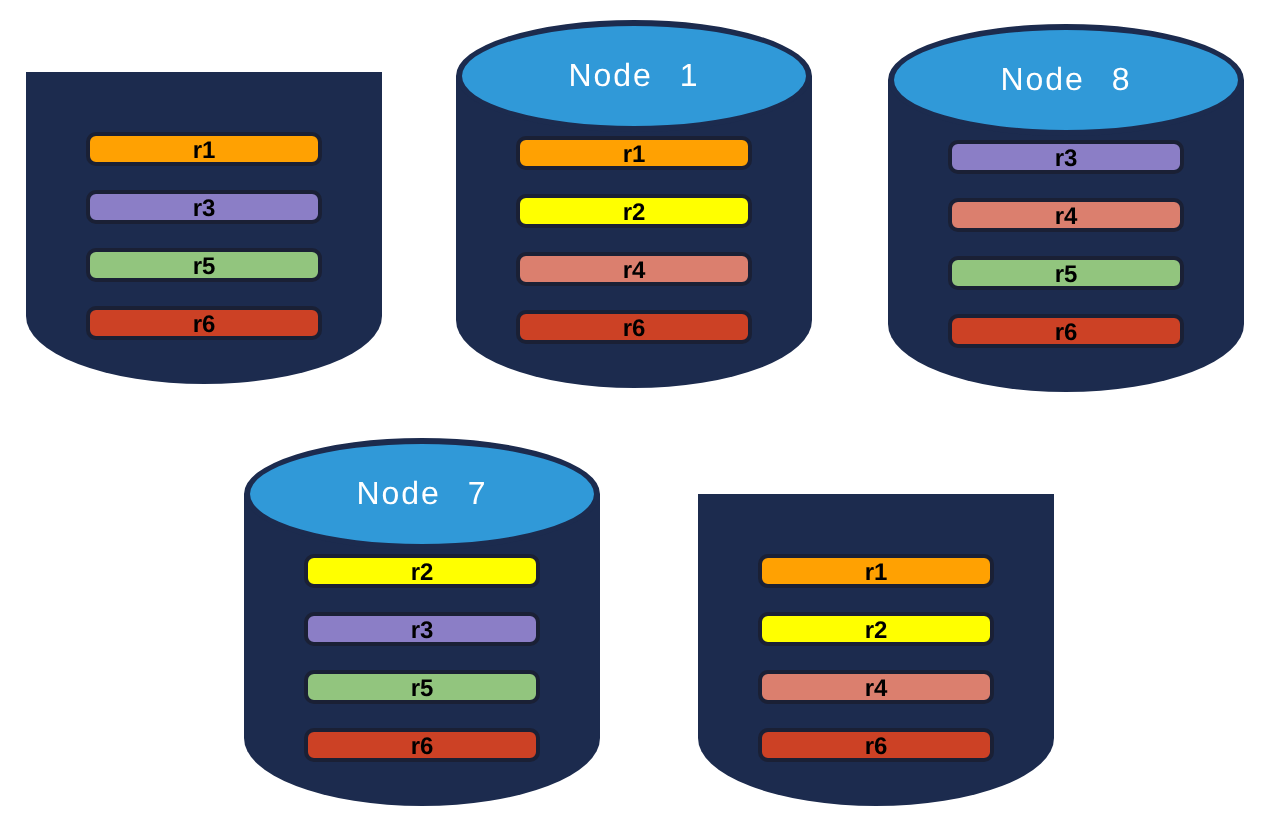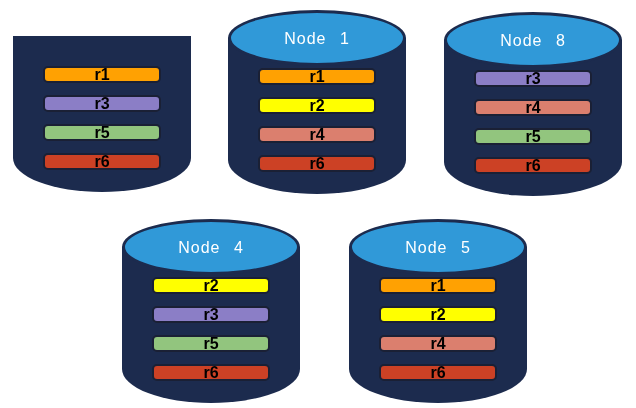--- a/index.html
+++ b/index.html
@@ -70,21 +70,21 @@
     width: 118px;
     height: 17px;
     border: 2px solid var(--bar-border, #1A2035);
     border-radius: 5px;
     display: flex;
     align-items: center;
     justify-content: center;
   }
   .bar-label {
     color: var(--bar-text, #000000);
-    font-size: 16px;
+    font-size: 12px;
     font-weight: bold;
     line-height: 1;
   }
 </style>
 </head>
 <body>
 
 <div id="stage">
     <div class="node node-pos-0">
     <div class="cyl-body"></div>
@@ -139,42 +139,39 @@
           <span class="bar-label">r5</span>
         </div>
         <div class="bar" style="background: rgb(204, 65, 37);">
           <span class="bar-label">r6</span>
         </div>
       </div>
   </div>
     <div class="node node-pos-3">
     <div class="cyl-body"></div>
     <div class="cyl-top">
-      <span class="node-title">Node 4</span>
+      <span class="node-title">Node 7</span>
     </div>
     <div class="bars">
         <div class="bar" style="background: rgb(255, 255, 0);">
           <span class="bar-label">r2</span>
         </div>
         <div class="bar" style="background: rgb(139, 126, 198);">
           <span class="bar-label">r3</span>
         </div>
         <div class="bar" style="background: rgb(146, 197, 126);">
           <span class="bar-label">r5</span>
         </div>
         <div class="bar" style="background: rgb(204, 65, 37);">
           <span class="bar-label">r6</span>
         </div>
       </div>
   </div>
     <div class="node node-pos-4">
     <div class="cyl-body"></div>
-    <div class="cyl-top">
-      <span class="node-title">Node 5</span>
-    </div>
     <div class="bars">
         <div class="bar" style="background: rgb(255, 161, 2);">
           <span class="bar-label">r1</span>
         </div>
         <div class="bar" style="background: rgb(255, 255, 0);">
           <span class="bar-label">r2</span>
         </div>
         <div class="bar" style="background: rgb(219, 127, 110);">
           <span class="bar-label">r4</span>
         </div>

